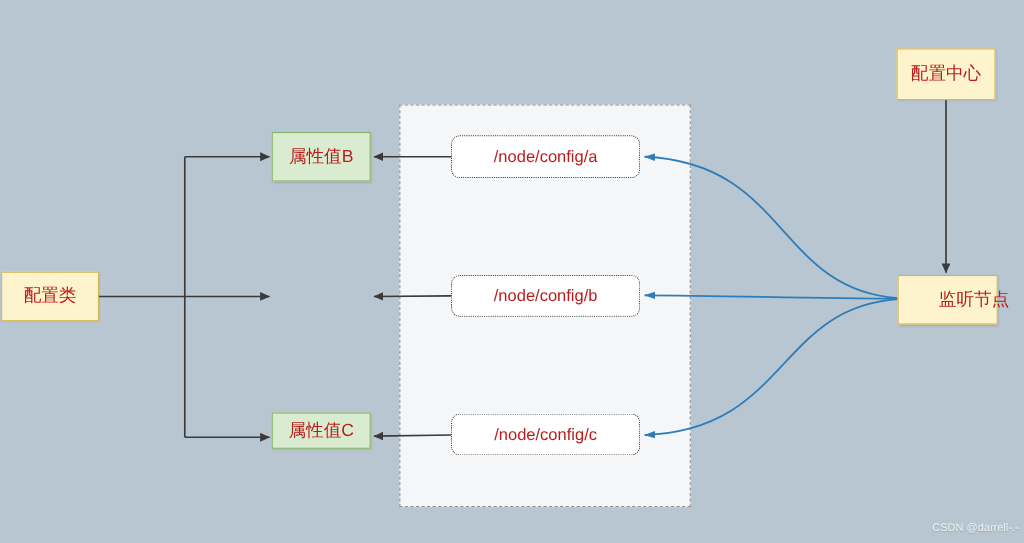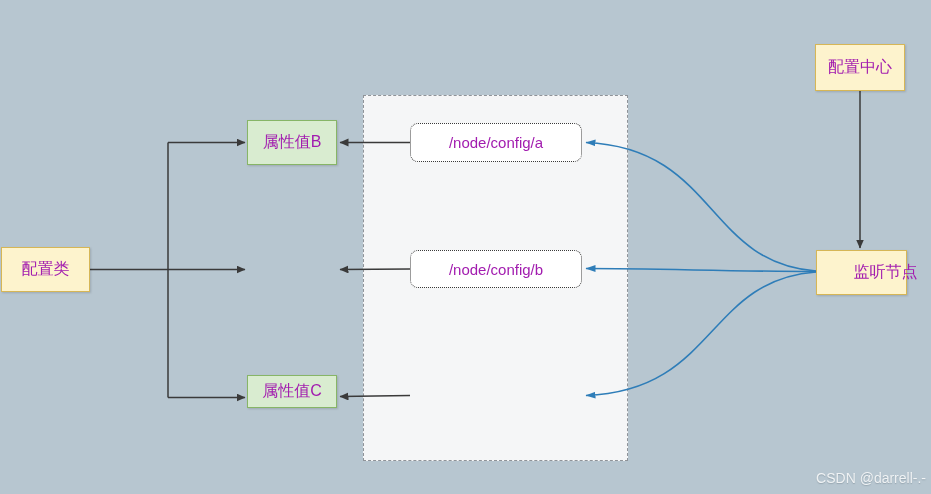--- a/index.html
+++ b/index.html
@@ -11,21 +11,21 @@
     overflow: hidden;
     font-family: "Liberation Sans", "DejaVu Sans", sans-serif;
   }
   .node {
     position: absolute;
     display: flex;
     align-items: center;
     justify-content: center;
     box-sizing: border-box;
     font-size: 16px;
-    color: #a21caf;
+    color: #b91c1c;
     white-space: nowrap;
     z-index: 3;
   }
   .yellow {
     background: #fdf3cd;
     border: 1px solid #d6b656;
     box-shadow: 1px 1px 2px rgba(0,0,0,0.15);
   }
   .green {
     background: #d9ecd0;
@@ -50,21 +50,21 @@
     position: absolute;
     left: 0; top: 0;
     width: 931px; height: 494px;
     z-index: 2;
     pointer-events: none;
   }
   .watermark {
     position: absolute;
     right: 5px;
     bottom: 8px;
-    font-size: 14px;
+    font-size: 10px;
     color: rgba(255,255,255,0.82);
     text-shadow: 0 1px 1px rgba(120,135,145,0.5);
     z-index: 4;
   }
   
   #config-class   { left: 1px;   top: 247px; width: 89px;  height: 45px; }
   #prop-a         { left: 247px; top: 120px; width: 90px;  height: 45px; }
   #prop-b         { left: 247px; top: 247px; width: 90px;  height: 45px; }
   #prop-c         { left: 247px; top: 375px; width: 90px;  height: 33px; }
   #zk-zone        { left: 363px; top: 95px;  width: 265px; height: 366px; }
@@ -117,20 +117,23 @@
   <div class="node green" id="prop-c">
     <span>属性值C</span>
   </div>
 
   <div class="node dotted" id="node-b">
     <span>/node/config/b</span>
   </div>
   <div class="node dotted" id="node-a">
     <span>/node/config/a</span>
   </div>
+  <div class="node dotted" id="node-c">
+    <span>/node/config/c</span>
+  </div>
 
   <div class="node yellow" id="config-center">
     <span>配置中心</span>
   </div>
   <div class="node yellow" id="listen-node">
     <span>监听节点</span>
   </div>
 
   <div class="watermark">CSDN @darrell-.-</div>
 </div>

